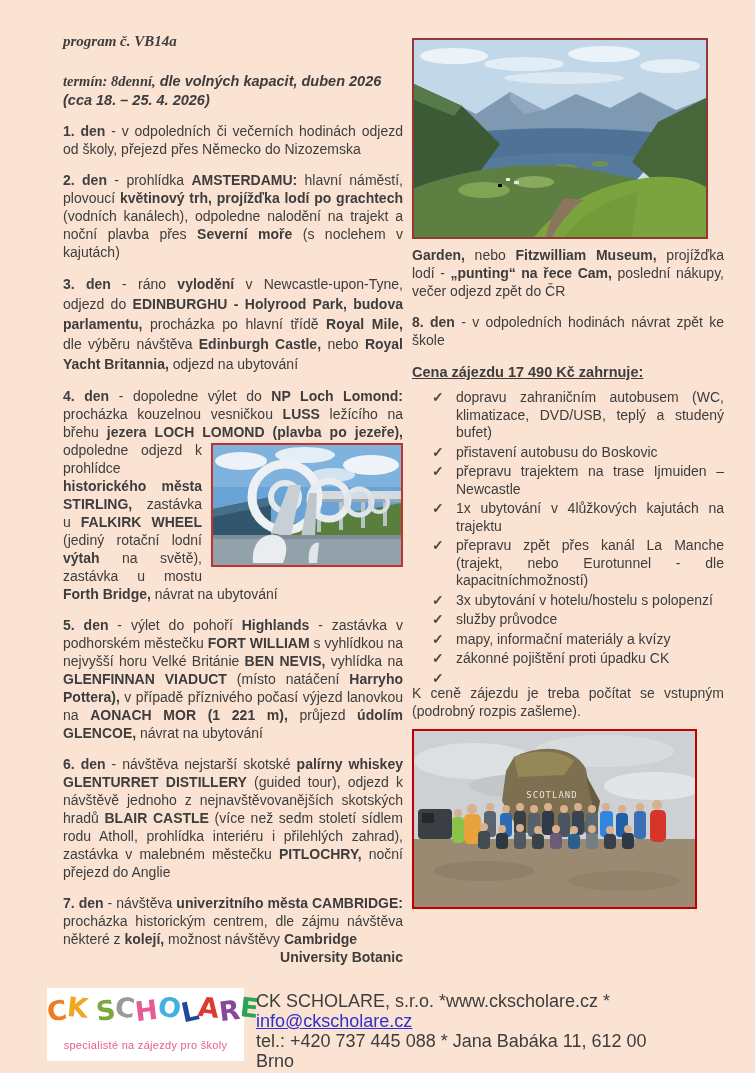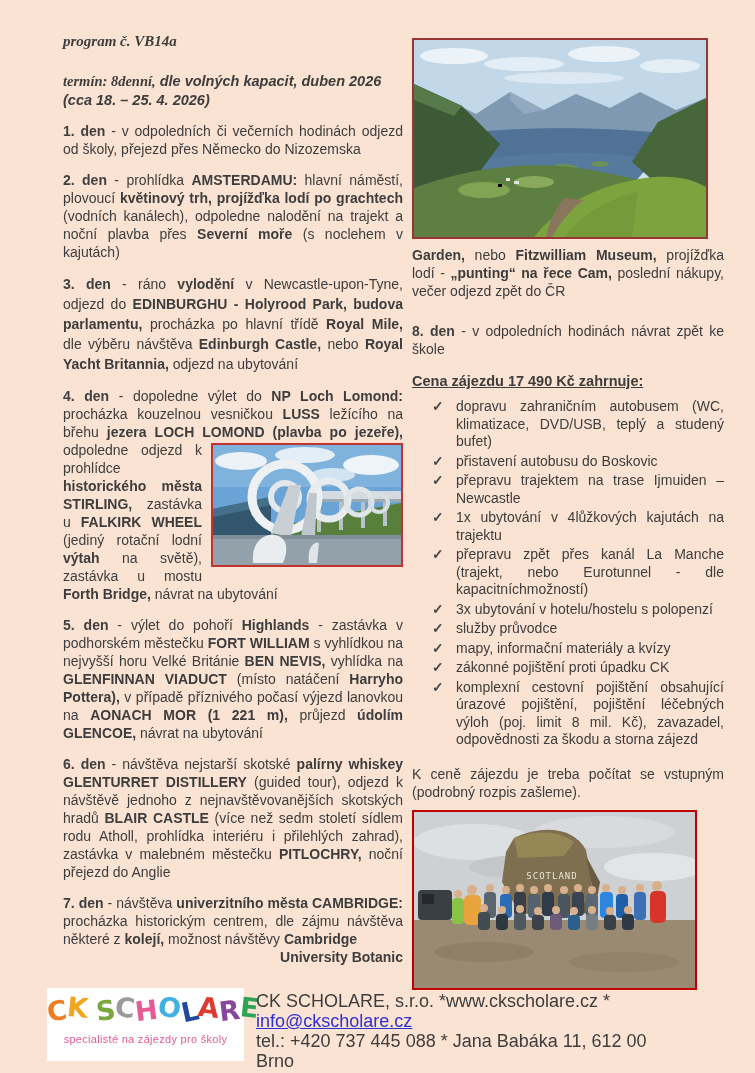--- a/index.html
+++ b/index.html
@@ -32,32 +32,32 @@
   .line-right { display:block; text-align:right; font-weight:bold; }
 
   .price-heading { font-weight:bold; text-decoration:underline; font-size:14.5px;
                    margin:15px 0 9px; }
   ul.includes { list-style:none; margin-left:20px; }
   ul.includes li { position:relative; padding-left:24px; text-align:justify;
                    line-height:17.5px; margin-bottom:2px; }
   ul.includes .check { position:absolute; left:0; top:0; color:#4a4a4a; font-weight:bold; }
   .note { margin-top:16px; text-align:justify; line-height:18px; }
 
-  .garden-para { text-align:justify; line-height:18px; margin-bottom:22px; }
+  .garden-para { text-align:justify; line-height:18px; margin-bottom:13px; }
 
   .footer-logo { position:absolute; left:47px; top:988px; width:197px; height:73px;
                  background:#ffffff; text-align:center; padding-top:5px; }
   .logo-letters { line-height:34px; white-space:nowrap; }
   .logo-letters span { display:inline-block; font-weight:bold; font-size:27px;
                        font-family:"DejaVu Sans", sans-serif; }
   .logo-letters span:nth-child(odd)  { transform:rotate(-7deg) translateY(1px); }
   .logo-letters span:nth-child(even) { transform:rotate(6deg)  translateY(-2px); }
   .logo-letters span:nth-child(2) { margin-right:8px; }
   .logo-letters span:nth-child(7) { transform:rotate(-12deg) translateY(2px); }
-  .logo-subtitle { font-size:11px; color:#e75b95; margin-top:2px; letter-spacing:.3px; }
+  .logo-subtitle { font-size:11px; color:#e75b95; margin-top:8px; letter-spacing:.3px; }
 
   .footer-text { position:absolute; left:256px; top:991px; width:420px;
                  font-size:18px; line-height:20px; color:#3d3d3d; }
   .footer-text a { color:#3030cc; text-decoration:underline; }
 </style>
 </head>
 <body>
 
 <div class="page">
 
@@ -152,21 +152,21 @@
     <ul class="includes">
       <li><span class="check">✓</span><span>dopravu zahraničním autobusem (WC, klimatizace, DVD/USB, teplý a studený bufet)</span></li>
       <li><span class="check">✓</span><span>přistavení autobusu do Boskovic</span></li>
       <li><span class="check">✓</span><span>přepravu trajektem na trase Ijmuiden – Newcastle</span></li>
       <li><span class="check">✓</span><span>1x ubytování v 4lůžkových kajutách na trajektu</span></li>
       <li><span class="check">✓</span><span>přepravu zpět přes kanál La Manche (trajekt, nebo Eurotunnel - dle kapacitníchmožností)</span></li>
       <li><span class="check">✓</span><span>3x ubytování v hotelu/hostelu s polopenzí</span></li>
       <li><span class="check">✓</span><span>služby průvodce</span></li>
       <li><span class="check">✓</span><span>mapy, informační materiály a kvízy</span></li>
       <li><span class="check">✓</span><span>zákonné pojištění proti úpadku CK</span></li>
-      <li><span class="check">✓</span><span>komplexní cestovní pojištění obsahující úrazové pojištění, pojištění léčebných výloh (poj. limit 8 mil. Kč), zavazadel, odpovědnosti za škodu a storna zájezd</span></li>
+      <li><span class="check">✓</span></li>
     </ul>
 
     <p class="note">K ceně zájezdu je treba počítat se vstupným (podrobný rozpis zašleme).</p>
 
     <span class="group-wrap photo-frame">
         <svg viewBox="0 0 281 176" width="281" height="176" xmlns="http://www.w3.org/2000/svg">
         <rect width="281" height="176" fill="#cdd1d4"></rect>
         <ellipse cx="60" cy="30" rx="60" ry="18" fill="#dde0e2"></ellipse>
         <ellipse cx="190" cy="20" rx="70" ry="16" fill="#d8dbdd"></ellipse>
         <ellipse cx="240" cy="55" rx="50" ry="14" fill="#e2e5e6"></ellipse>

